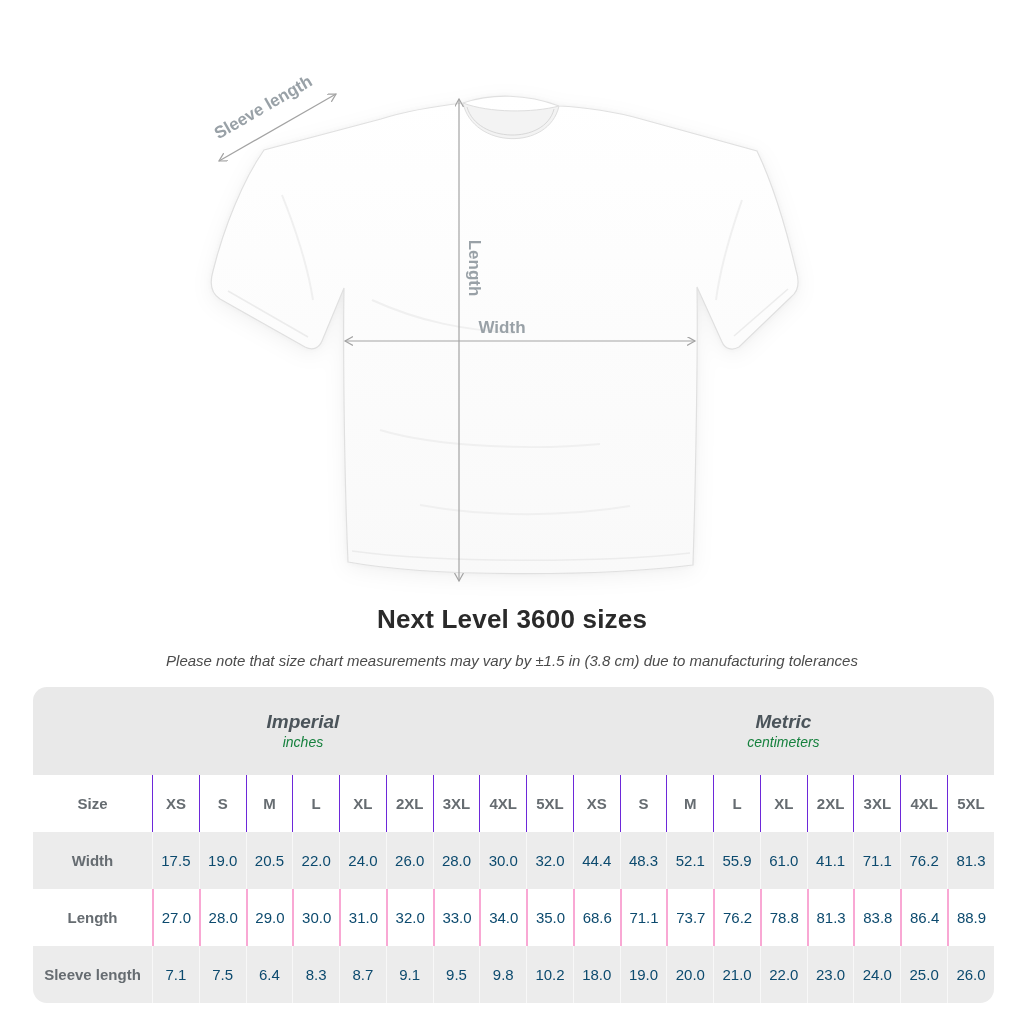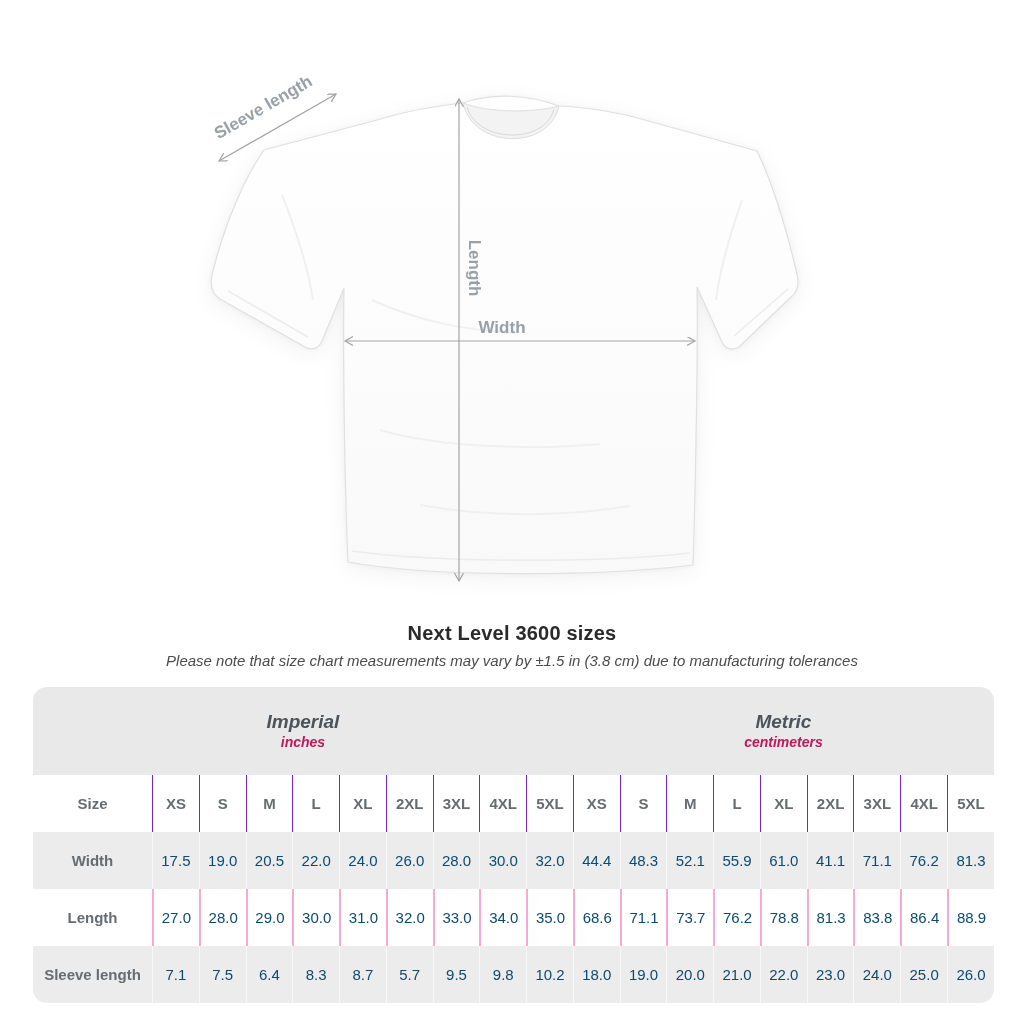--- a/index.html
+++ b/index.html
@@ -5,22 +5,22 @@
   html,body { margin:0; padding:0; background:#ffffff; }
   #canvas {
     position:relative; width:1024px; height:1024px; background:#ffffff;
     font-family:"Liberation Sans", sans-serif; overflow:hidden;
   }
   svg.diagram { position:absolute; top:0; left:0; }
   .shirt-group { filter: drop-shadow(0 5px 10px rgba(0,0,0,0.05)) drop-shadow(0 0 3px rgba(0,0,0,0.04)); }
   .dim-label { font-family:"Liberation Sans", sans-serif; font-size:17px; font-weight:bold; fill:#99a1a7; }
 
   .page-title {
-    position:absolute; top:622px; left:0; width:1024px; text-align:center;
-    font-size:20px; font-weight:bold; color:#2a2a2a; letter-spacing:0.2px;
+    position:absolute; top:604px; left:0; width:1024px; text-align:center;
+    font-size:26px; font-weight:bold; color:#2a2a2a; letter-spacing:0.2px;
   }
   .page-subtitle {
     position:absolute; top:652px; left:0; width:1024px; text-align:center;
     font-size:15px; font-style:italic; color:#4b4b4b;
   }
 
   .table-wrap {
     position:absolute; top:687px; left:33px; width:961px;
     border-radius:14px; overflow:hidden;
   }
@@ -28,21 +28,21 @@
     width:100%; border-collapse:separate; border-spacing:0; table-layout:fixed;
   }
   .size-table th, .size-table td {
     text-align:center; vertical-align:middle; padding:0;
     font-size:15px;
   }
   tr.band-row th {
     height:88px; background:#e9e9e9; vertical-align:middle;
   }
   .group-label { font-size:19px; font-weight:bold; font-style:italic; color:#4b545a; line-height:1.25; }
-  .group-unit  { font-size:14px; font-style:italic; font-weight:bold; color:#be185d; line-height:1.25; }
+  .group-unit  { font-size:14px; font-style:italic; font-weight:normal; color:#15803d; line-height:1.25; }
 
   tr.sizes-row th { height:57px; background:#ffffff; color:#666c71; font-weight:bold; }
   tr.sizes-row th + th { border-left:1px solid #6d28d9; }
 
   tbody tr th.row-label { color:#666c71; font-weight:bold; }
   tbody tr td { color:#0c4a6e; font-weight:normal; }
   tbody tr th, tbody tr td { height:57px; background:#ffffff; }
   tbody tr td { border-left:2px solid #f9a8d4; }
   tbody tr.alt th, tbody tr.alt td { background:#ececec; }
   tbody tr.alt td { border-left:1px solid #f8f8f8; }
@@ -195,21 +195,21 @@
             <td>86.4</td>
             <td>88.9</td>
           </tr>
           <tr class="alt">
             <th class="row-label">Sleeve length</th>
             <td>7.1</td>
             <td>7.5</td>
             <td>6.4</td>
             <td>8.3</td>
             <td>8.7</td>
-            <td>5.7</td>
+            <td>9.1</td>
             <td>9.5</td>
             <td>9.8</td>
             <td>10.2</td>
             <td>18.0</td>
             <td>19.0</td>
             <td>20.0</td>
             <td>21.0</td>
             <td>22.0</td>
             <td>23.0</td>
             <td>24.0</td>

